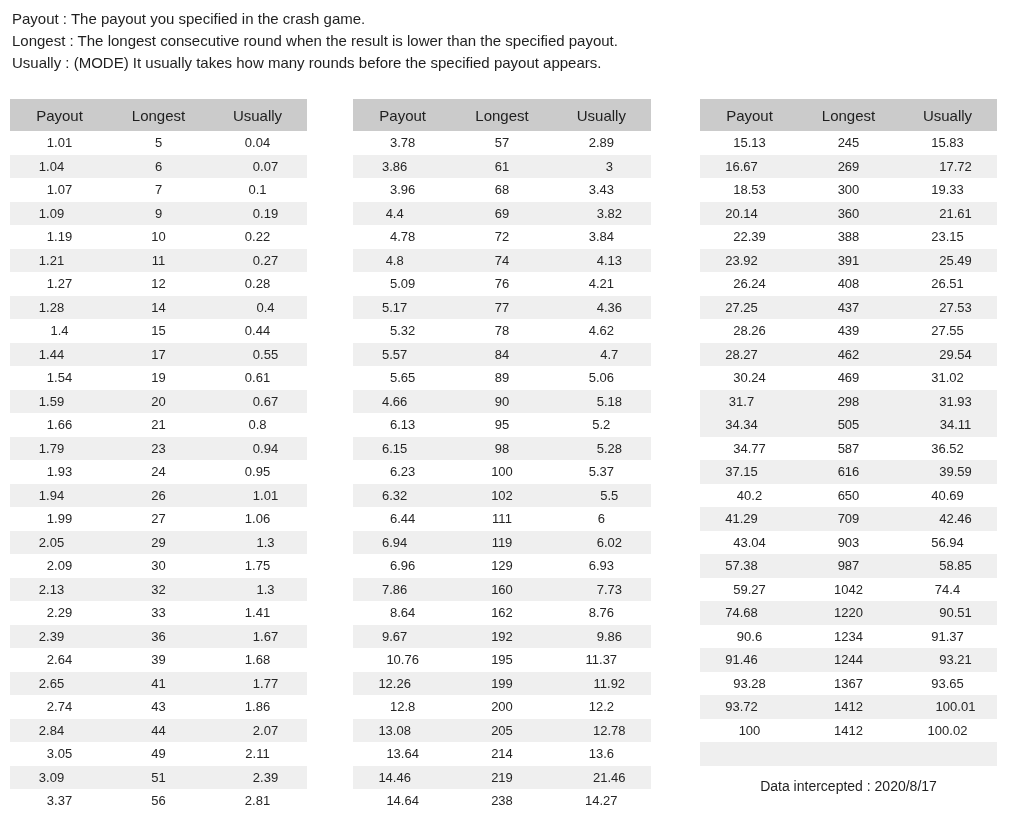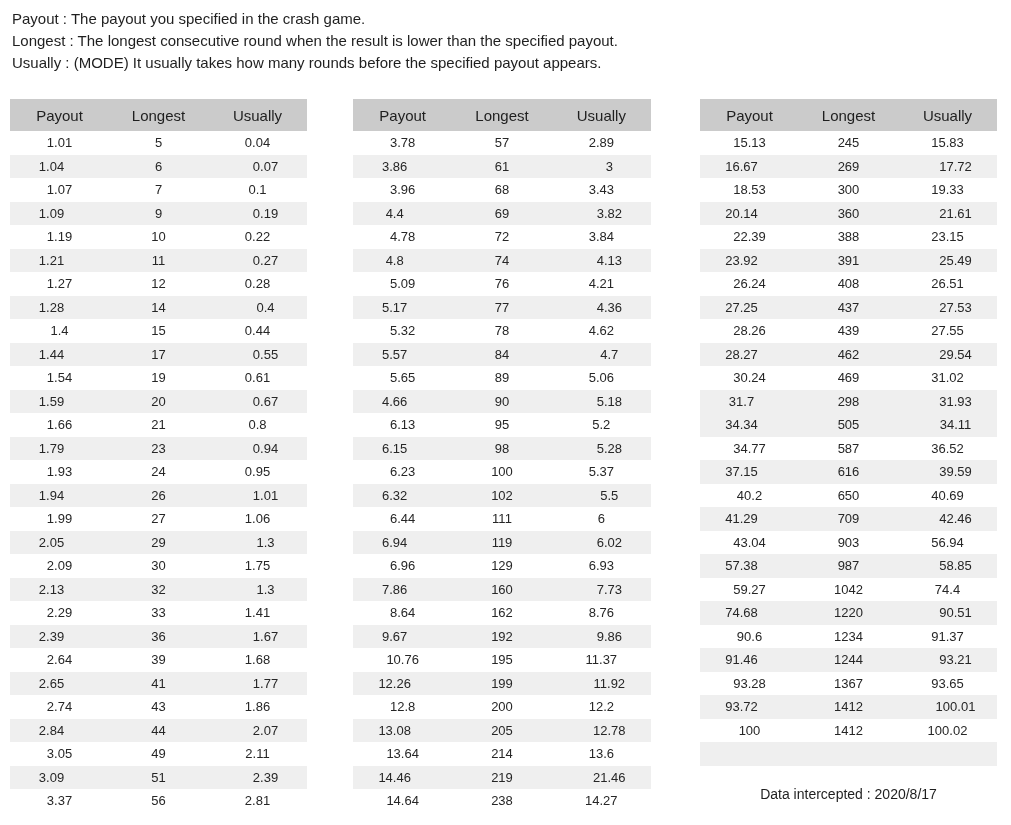--- a/index.html
+++ b/index.html
@@ -46,21 +46,21 @@
   .row.alt{background:var(--stripe-bg);gap:24px;}
   .cell{
     text-align:center;
     font-size:13px;
     color:var(--cell-text);
     overflow:hidden;
     white-space:nowrap;
   }
   .row.header .cell{font-size:15px;color:var(--text);}
   .table-footer{
-    margin-top:20px;
+    margin-top:12px;
     text-align:center;
     font-size:14px;
     color:var(--text);
   }
 </style>
 </head>
 <body>
 
 <div class="description">
   <div>Payout : The payout you specified in the crash game.</div>

